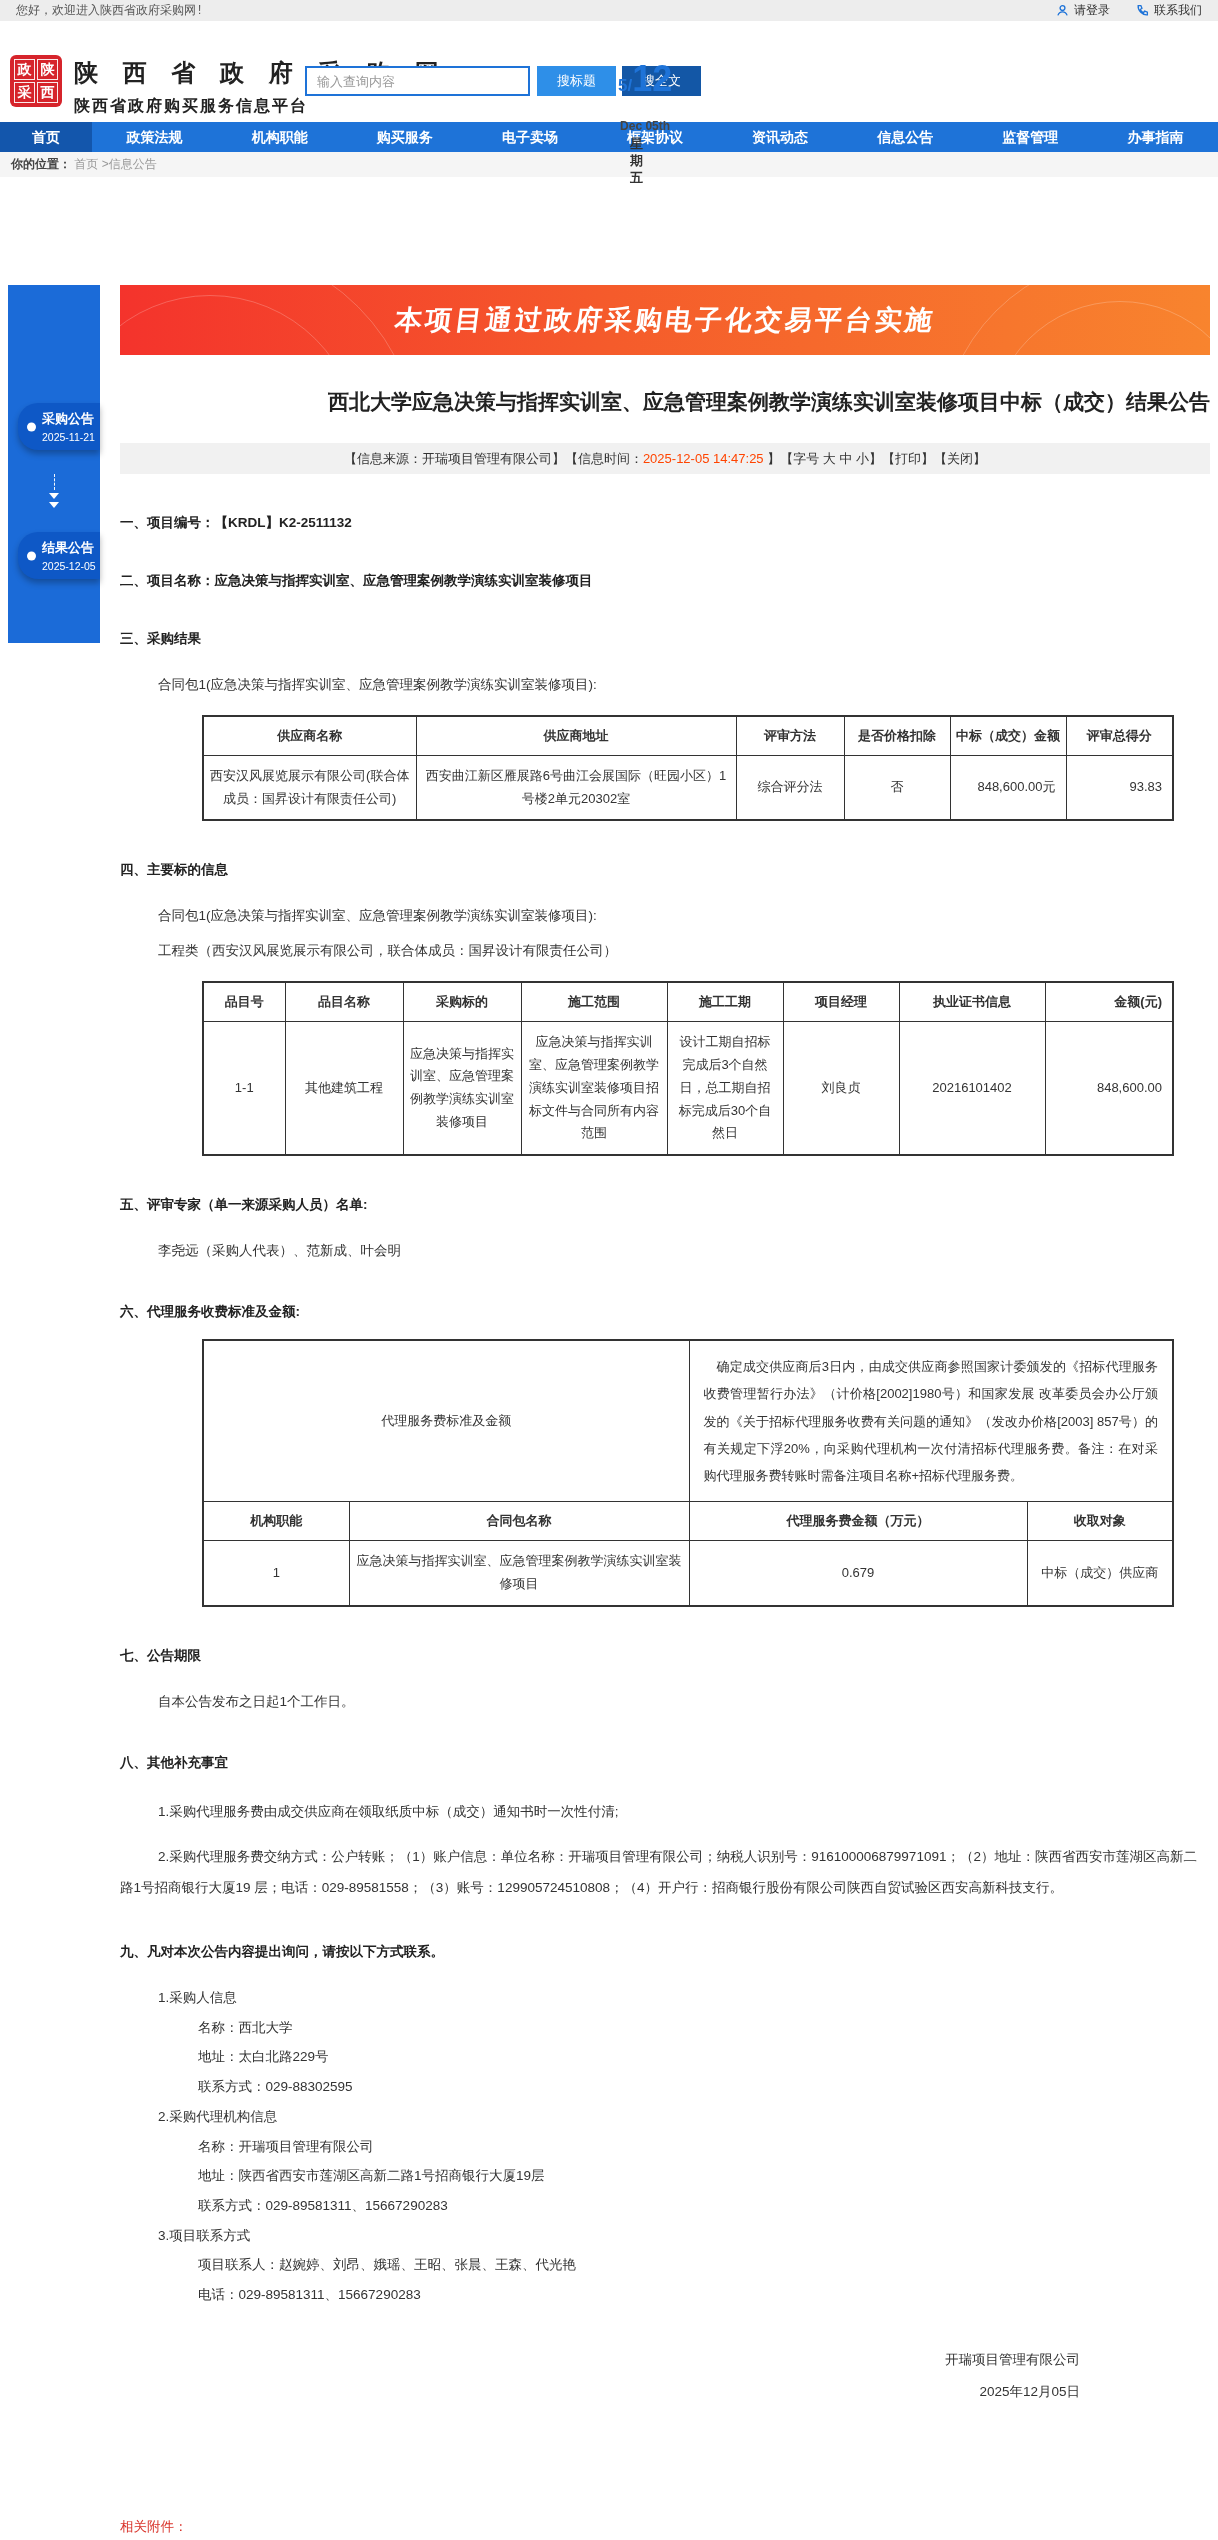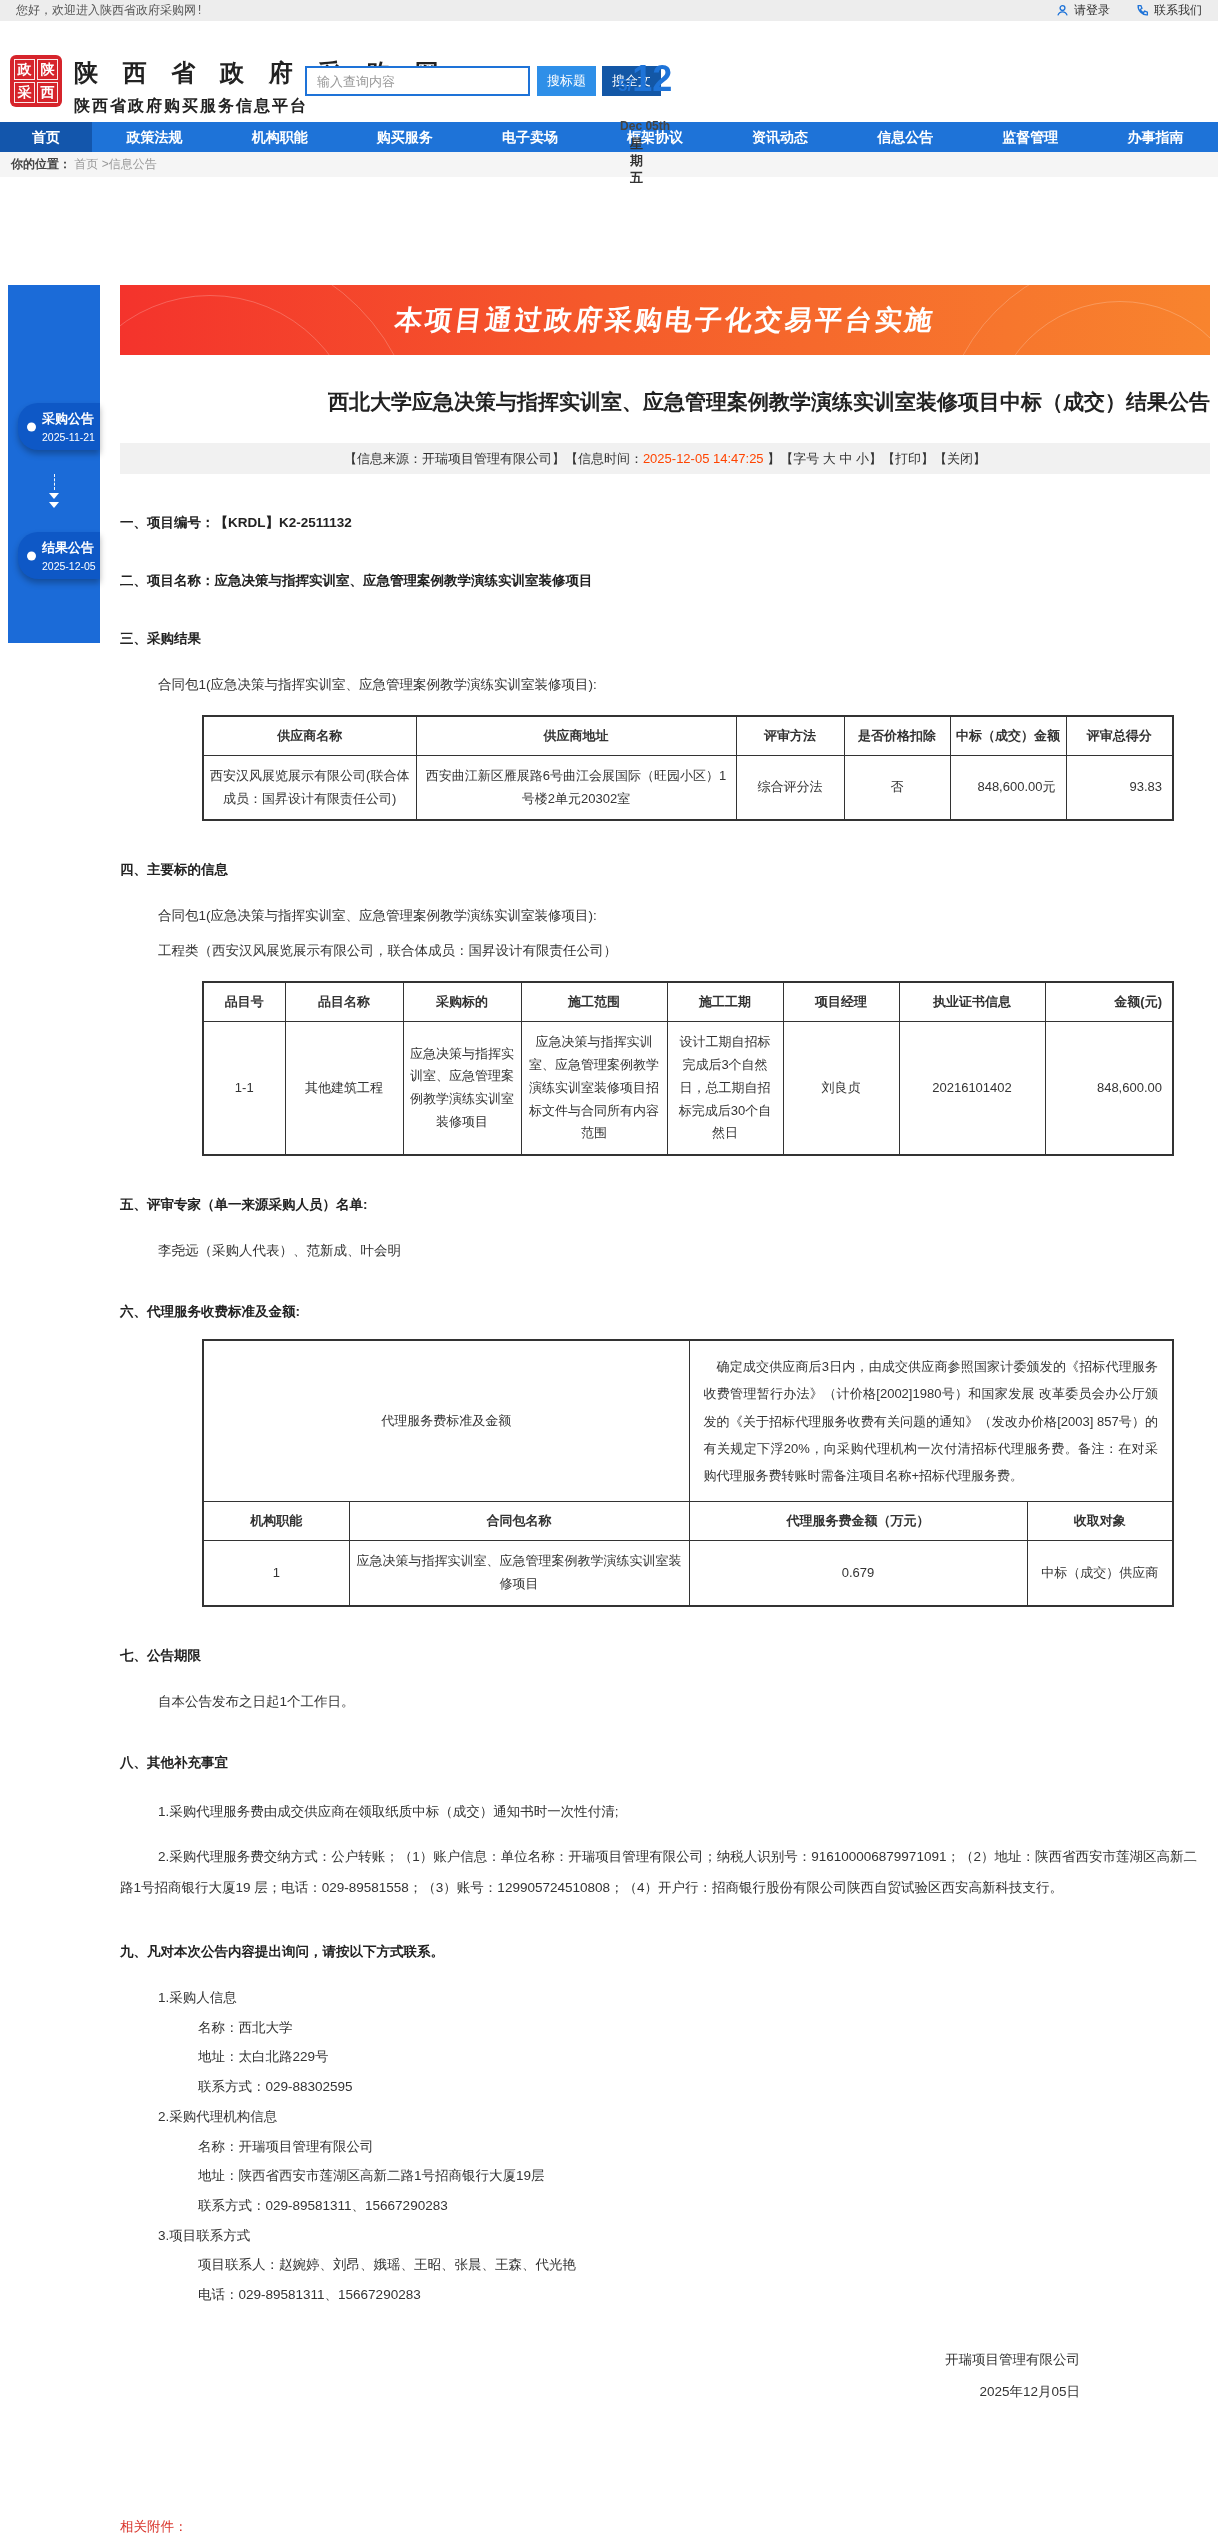--- a/index.html
+++ b/index.html
@@ -21,21 +21,21 @@
     grid-template-columns: 1fr 1fr; grid-template-rows: 1fr 1fr; gap: 2px; padding: 4px; }
   .logo span { border: 1px solid rgba(255,255,255,.9); color: #fff; font-weight: bold;
     font-size: 14px; display: flex; align-items: center; justify-content: center; }
   .site-titles { position: absolute; left: 74px; top: 36px; }
   .site-title { font-size: 24px; font-weight: bold; color: #222; letter-spacing: 9px; }
   .site-subtitle { font-size: 16px; font-weight: bold; color: #222; letter-spacing: 2px; margin-top: 7px; }
   .search { position: absolute; left: 305px; top: 45px; display: flex; align-items: center; }
   .search input { width: 225px; height: 30px; border: 2px solid #1E73D8; outline: none;
     padding: 0 10px; font-size: 13px; color: #333; }
   .search input::placeholder { color: #999; }
-  .btn-search { height: 30px; padding: 0 10px; border: none; color: #fff; font-size: 13px;
+  .btn-search { height: 30px; padding: 0 20px; border: none; color: #fff; font-size: 13px;
     cursor: pointer; font-family: inherit; }
   .btn-title { background: #2E8FE8; margin-left: 7px; }
   .btn-full  { background: #1357A6; margin-left: 6px; }
   .datebox { position: absolute; left: 618px; top: 41px; display: flex; flex-direction: column; }
   .date-left { text-align: center; }
   .date-nums { color: #1E73D8; font-weight: bold; line-height: 34px; white-space: nowrap; }
   .date-small { font-size: 17px; }
   .date-big { font-size: 36px; }
   .date-en { font-size: 12px; font-weight: bold; color: #444; margin-top: 16px; }
   .weekday { margin-left: 12px; display: flex; flex-direction: column; justify-content: flex-start;

